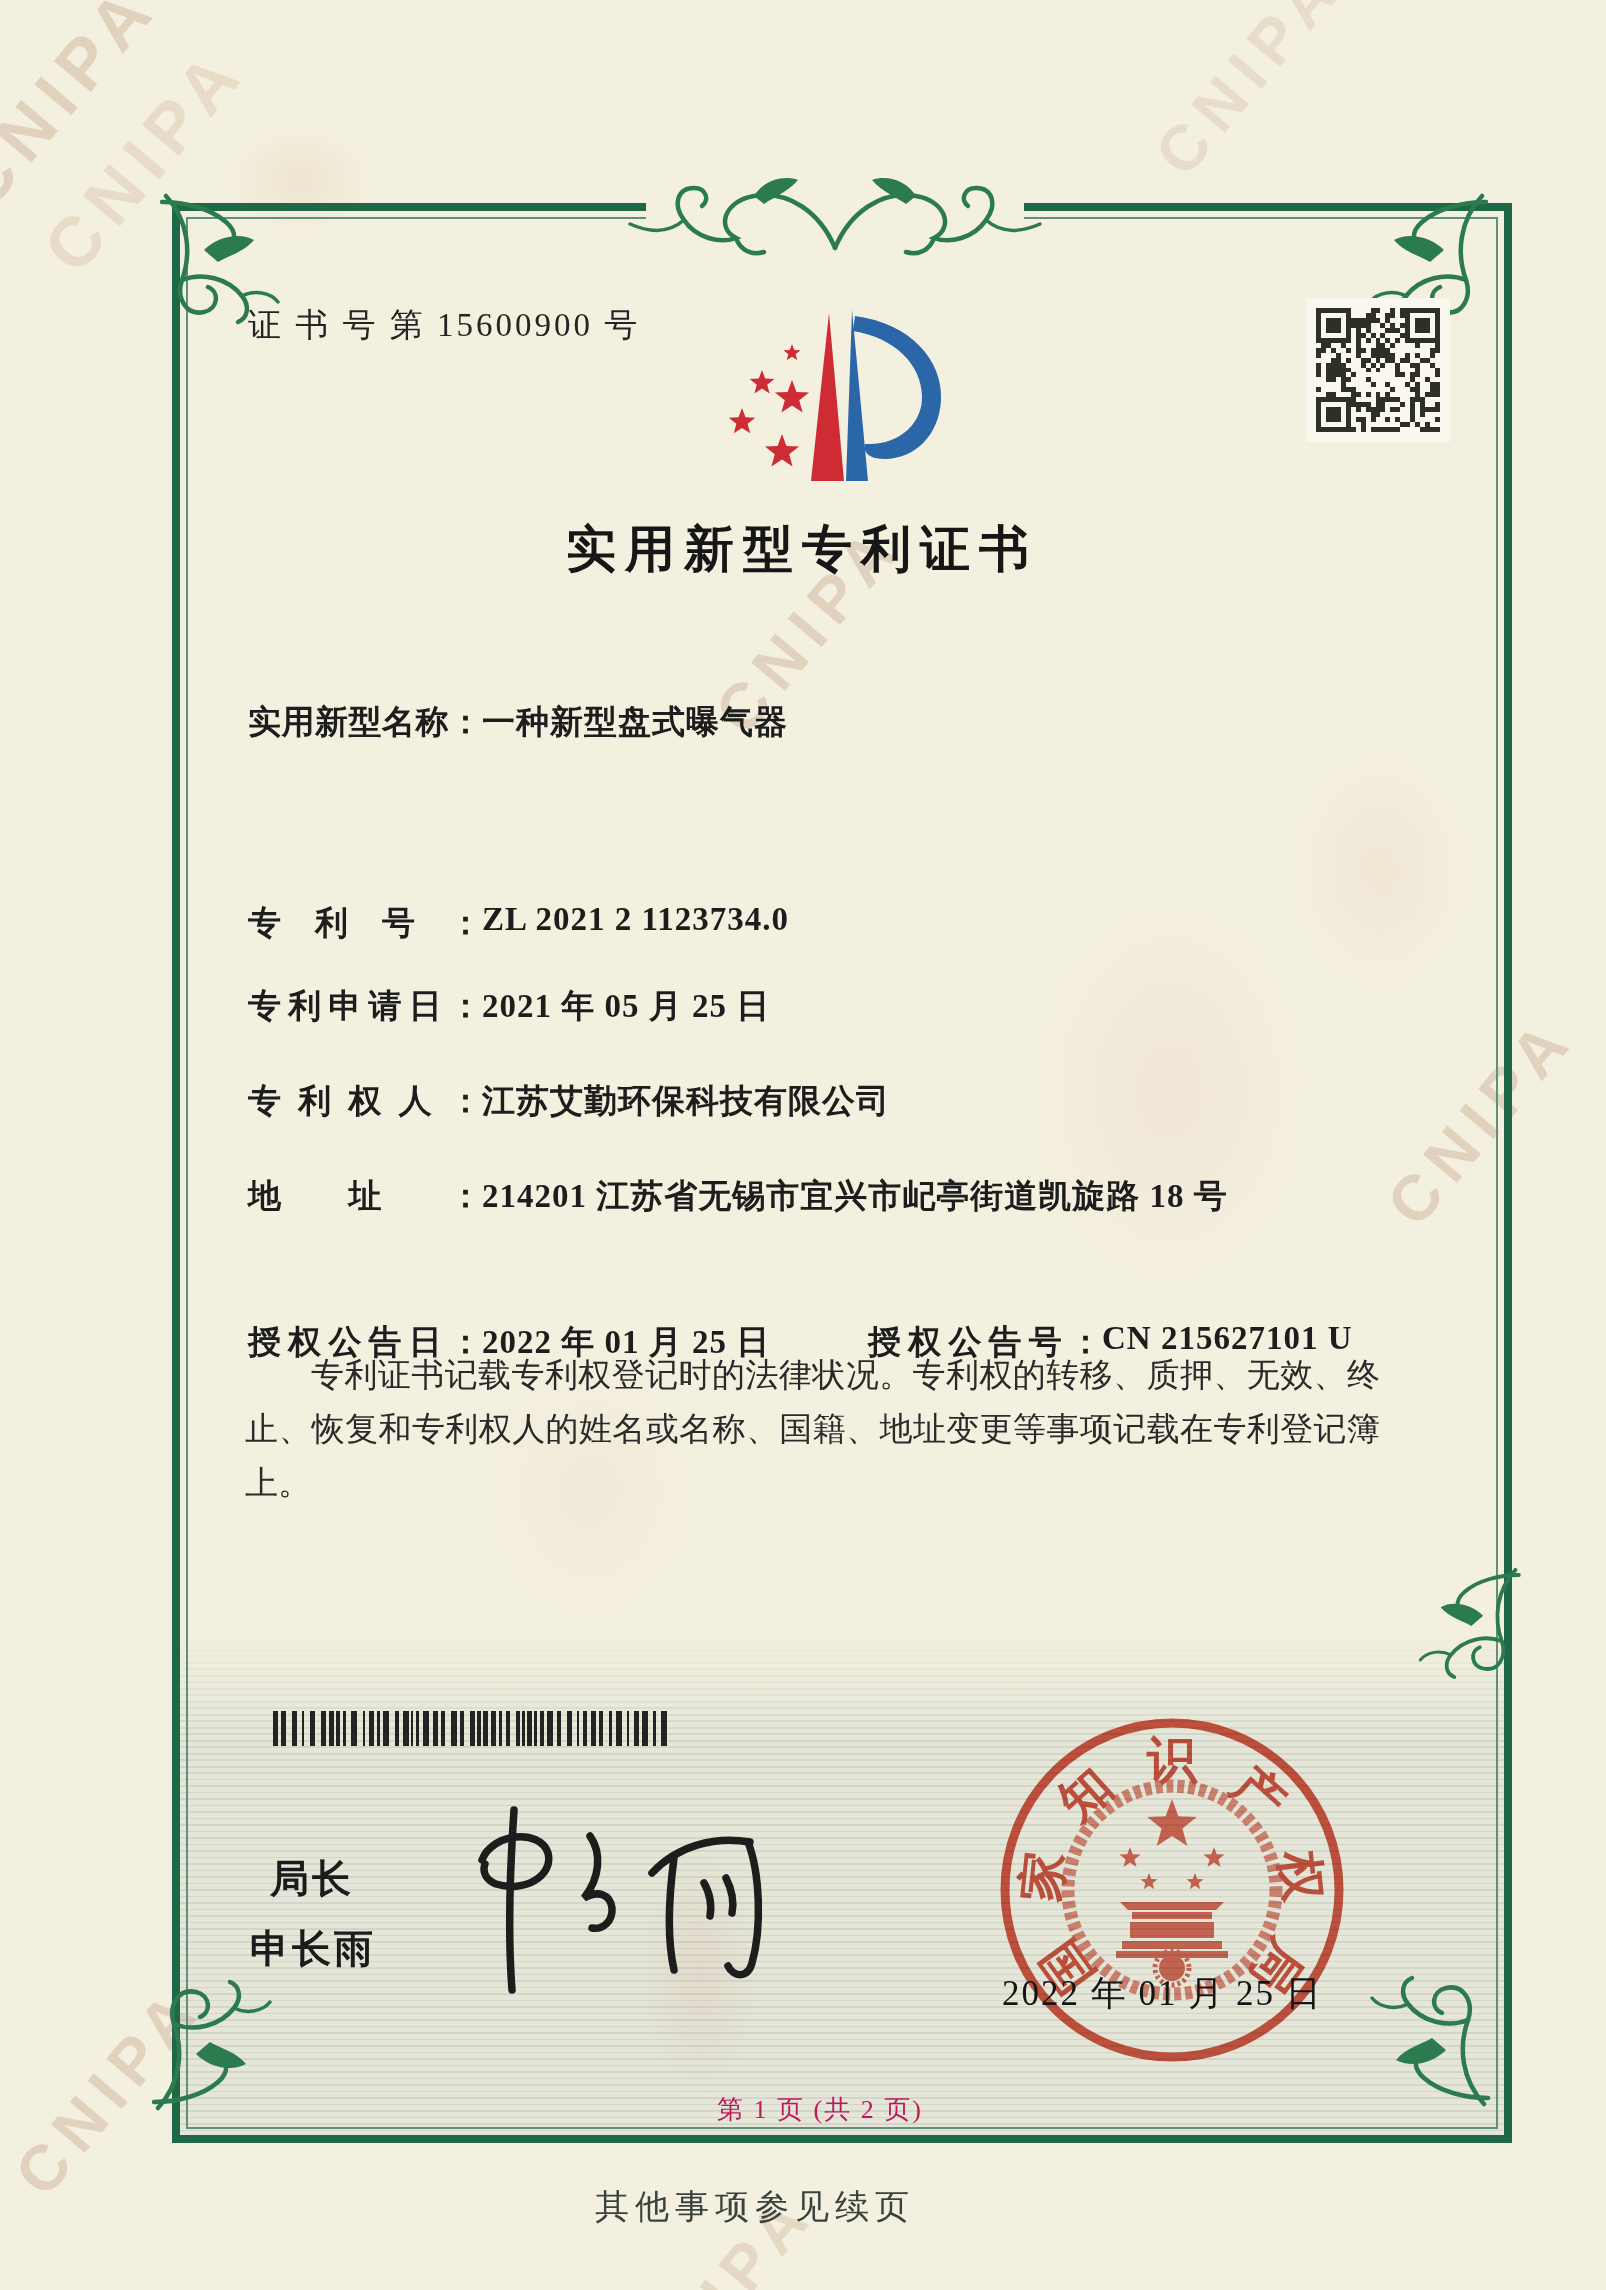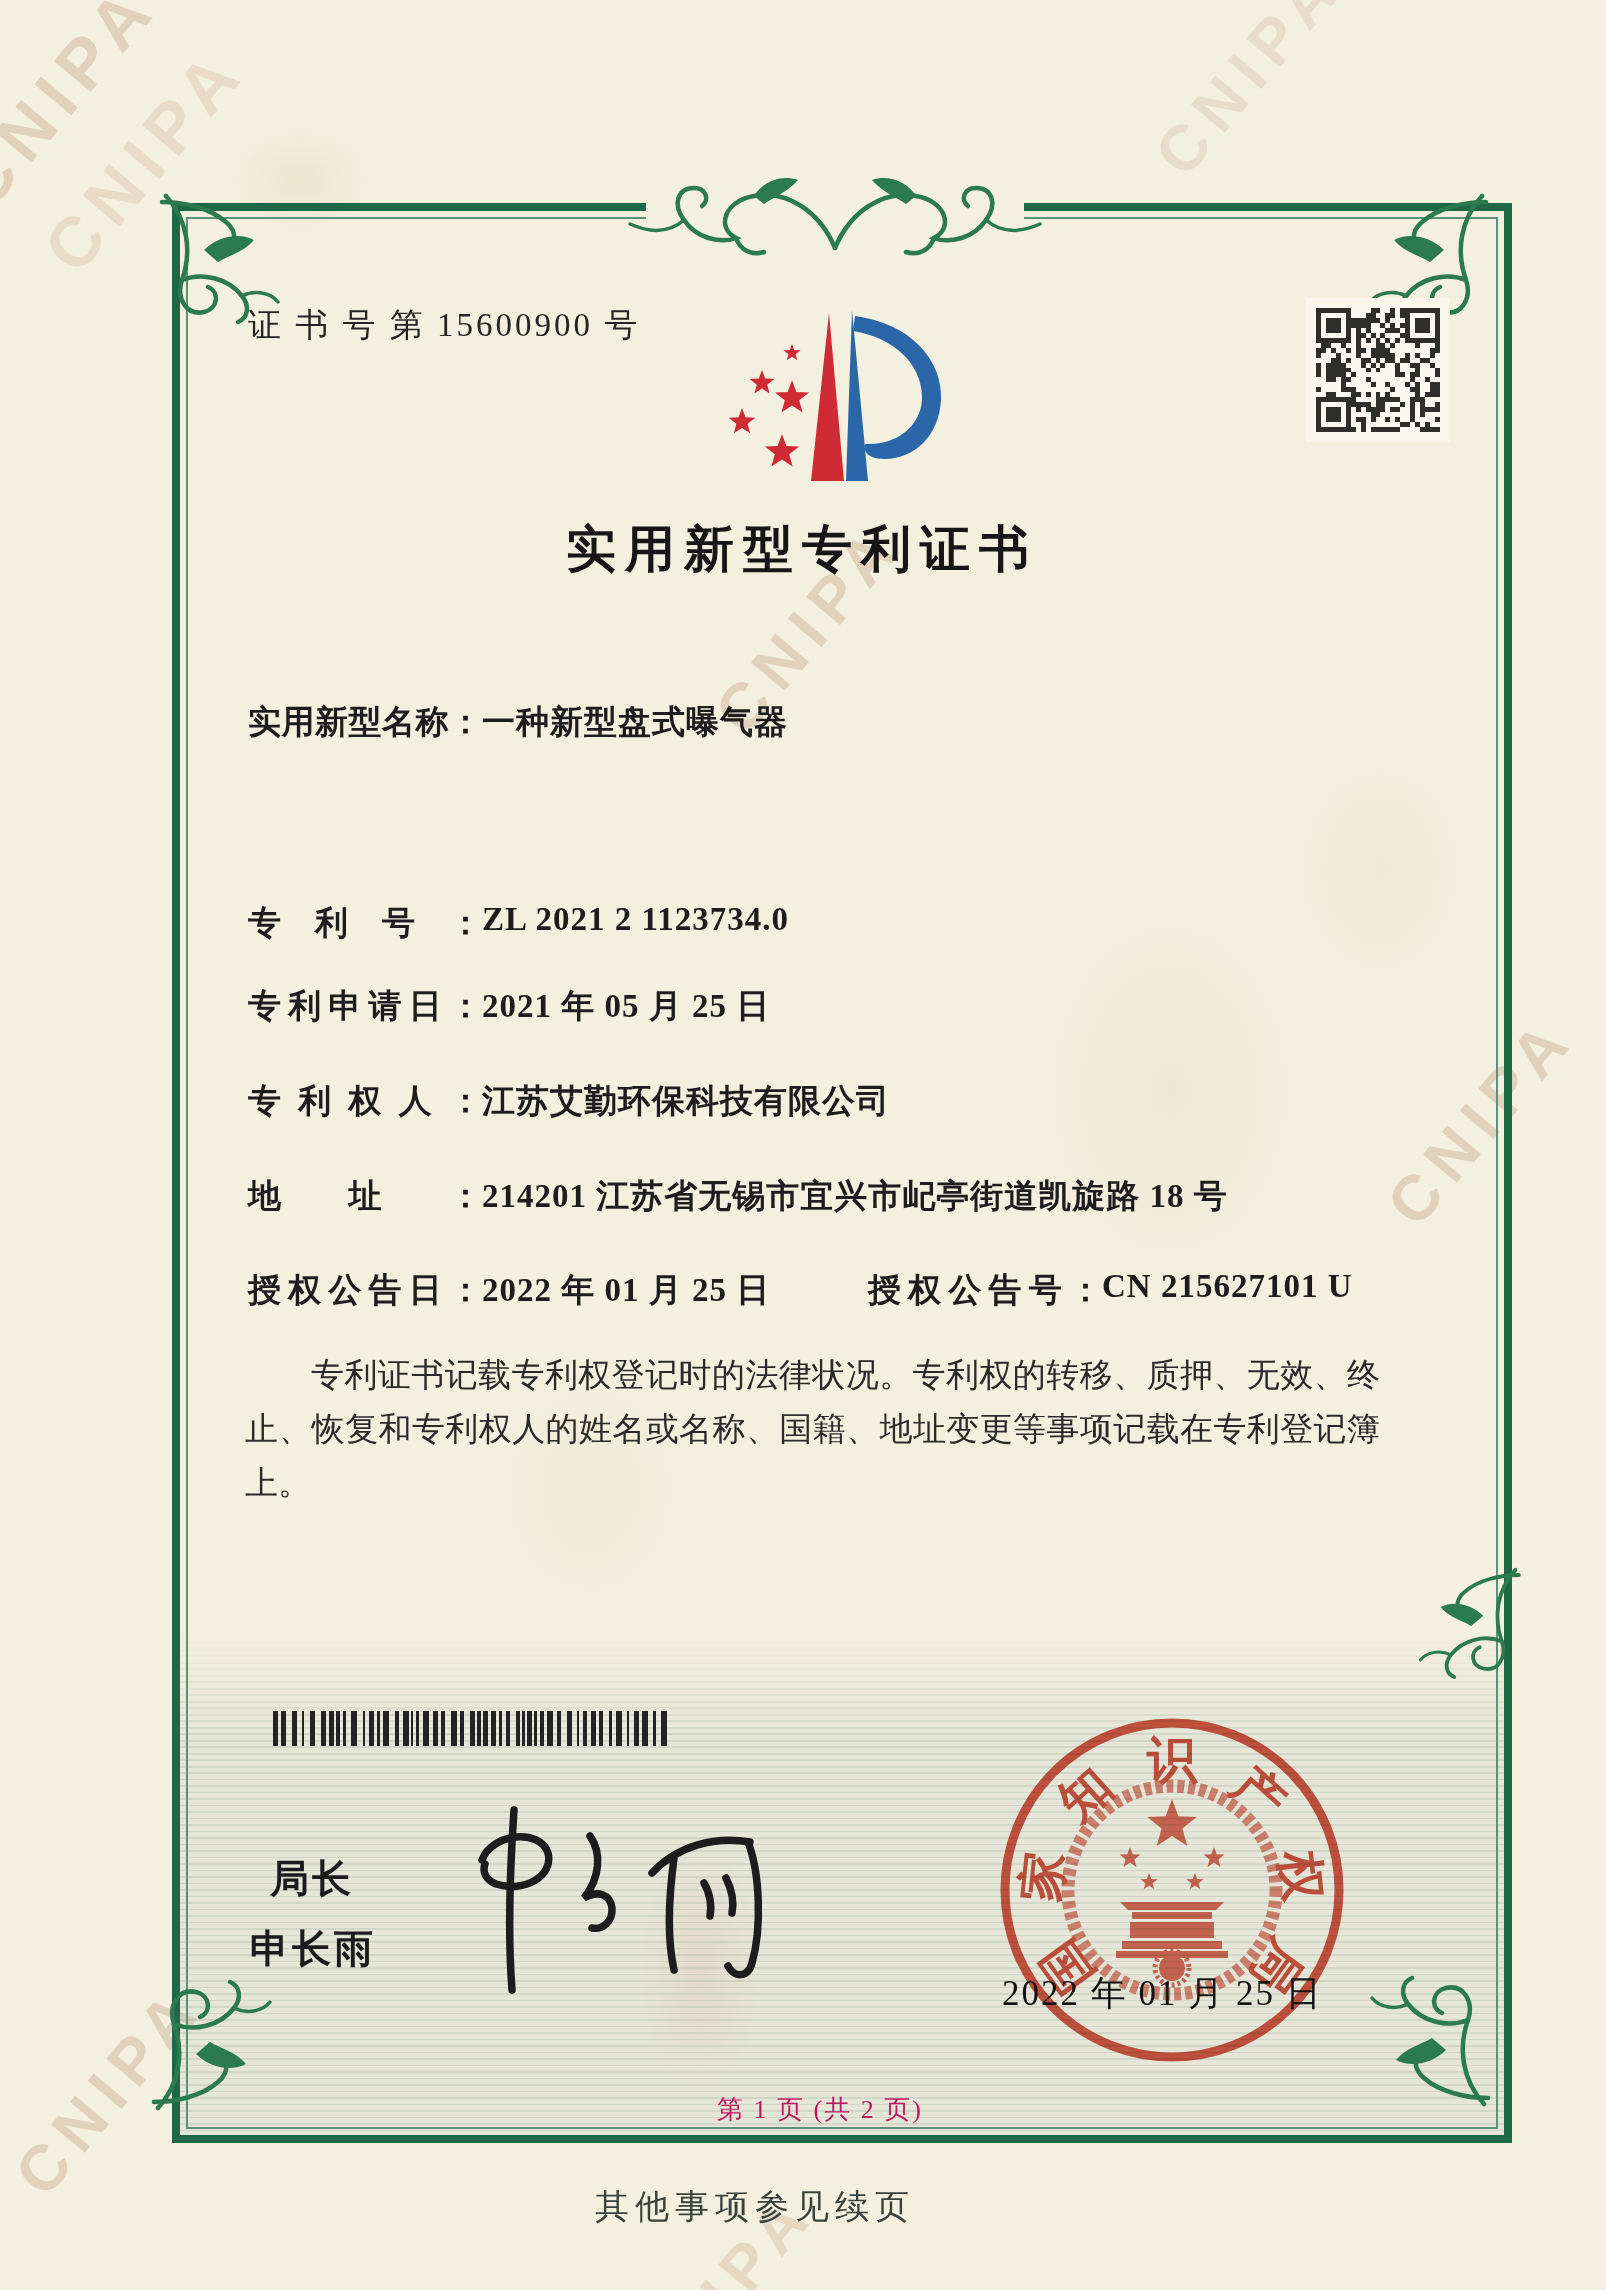--- a/index.html
+++ b/index.html
@@ -66,21 +66,21 @@
   .title{
     position:absolute;left:302px;top:516px;width:1000px;text-align:center;
     font-size:50px;font-weight:700;letter-spacing:9px;color:#161616;white-space:nowrap;
   }
 
   
   .row{position:absolute;left:248px;font-size:33px;white-space:nowrap;color:#1d1d1d;font-weight:bold;}
   .lab{display:inline-block;width:234px;text-align:justify;text-align-last:justify;vertical-align:top;}
   .val{letter-spacing:1px;}
   .r1{top:700px;} .r2{top:795px;} .r3{top:901px;} .r4{top:984px;}
-  .r5{top:1079px;} .r6{top:1174px;} .r7{top:1268px;}
+  .r5{top:1079px;} .r6{top:1174px;} .r7{top:1320px;}
   .field2{position:absolute;left:620px;top:0;white-space:nowrap;}
 
   
   .body-text{
     position:absolute;left:245px;top:1348px;width:1135px;
     font-size:33px;line-height:54px;text-align:justify;color:#2a2a2a;
   }
   .body-text p{margin:0;text-indent:2em;}
 
   

